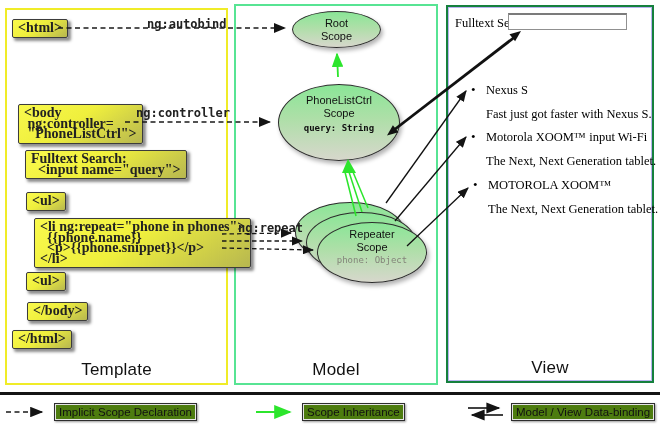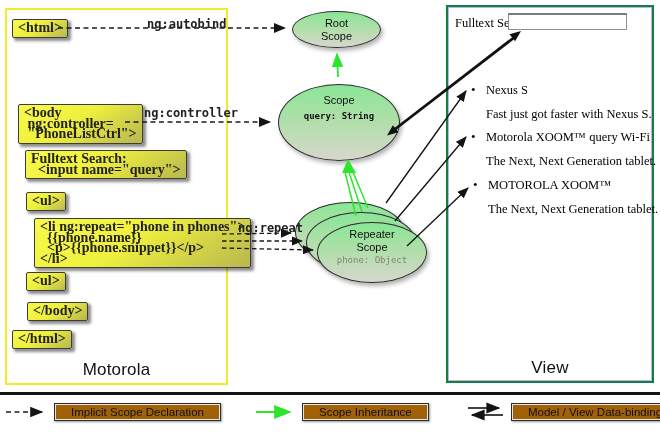--- a/index.html
+++ b/index.html
@@ -28,21 +28,21 @@
   #box-ul-open{left:26px;top:192px;}
   #box-li-repeat{left:34px;top:218px;}
   #box-ul-close{left:26px;top:272px;}
   #box-body-close{left:27px;top:302px;}
   #box-html-close{left:12px;top:330px;}
 
   
   .arrow-label{position:absolute;font-family:"DejaVu Sans Mono",monospace;
                font-weight:bold;font-size:12px;color:#222;z-index:4;}
   #lbl-autobind{left:147px;top:17px;}
-  #lbl-controller{left:144px;top:106px;text-align:right;}
+  #lbl-controller{left:136px;top:106px;text-align:right;}
   #lbl-repeat{left:238px;top:221px;}
 
   
   .scope{position:absolute;border-radius:50%;
          border:1.6px solid #2c2c2c;text-align:center;
          background:linear-gradient(180deg,#8ae697 0%,#aedfa8 45%,#d7d7cc 100%);
          box-shadow:2px 3px 4px rgba(0,0,0,.3);z-index:2;box-sizing:border-box;}
   .scope .title{font-size:11px;line-height:12.5px;color:#111;}
   .scope .prop{font-family:"DejaVu Sans Mono",monospace;font-size:9px;line-height:11px;}
   .prop-bold{font-weight:bold;color:#111;}
@@ -62,37 +62,40 @@
         background:#fff;z-index:3;font-size:11px;padding:0 3px;}
   .v-bullet{position:absolute;font-size:13px;z-index:3;}
   .v-title{position:absolute;font-size:12.5px;z-index:3;}
   .v-desc{position:absolute;font-size:12.5px;z-index:3;}
   #vb0{left:471px;top:82px;} #vt0{left:486px;top:83px;} #vd0{left:486px;top:107px;}
   #vb1{left:471px;top:129px;} #vt1{left:486px;top:130px;} #vd1{left:486px;top:154px;}
   #vb2{left:473px;top:177px;} #vt2{left:488px;top:178px;} #vd2{left:488px;top:202px;}
 
   
   #legend-divider{position:absolute;left:0;top:392px;width:660px;height:3px;background:#141414;z-index:5;}
-  .legend-box{position:absolute;top:403px;border:1px solid #2e2e2e;background:#a16207;
+  .legend-box{position:absolute;top:403px;border:1px solid #2e2e2e;background:#4d7c0f;
               box-shadow:1px 1px 2px rgba(0,0,0,.4), inset 0 0 0 1px #e4e4e4;
-              font-size:11.5px;color:#111;padding:2px 16px;white-space:nowrap;z-index:5;}
+              font-size:11.5px;color:#111;padding:2px 4px;white-space:nowrap;z-index:5;}
   #legend-implicit{left:54px;}
   #legend-inheritance{left:302px;}
   #legend-databinding{left:511px;}
 
   
   #arrows{position:absolute;left:0;top:0;width:660px;height:435px;z-index:6;pointer-events:none;}
 </style>
 </head>
 <body>
 
 <div id="stage">
 
   <div class="col" id="col-template">
-    <span class="col-label">Motorola</span>
+    <span class="col-label">Template</span>
+  </div>
+  <div class="col" id="col-model">
+    <span class="col-label">Model</span>
   </div>
   <div class="col" id="col-view">
     <span class="col-label">View</span>
   </div>
 
   <div class="codebox" id="box-html-open">&lt;html&gt;</div>
   <div class="codebox" id="box-body-open">&lt;body
  ng:controller=
  "PhoneListCtrl"&gt;</div>
   <div class="codebox" id="box-fulltext">Fulltext Search:
@@ -109,20 +112,21 @@
   <span class="arrow-label" id="lbl-autobind">ng:autobind</span>
   <span class="arrow-label" id="lbl-controller">ng:controller</span>
   <span class="arrow-label" id="lbl-repeat">ng:repeat</span>
 
   <div class="scope" id="scope-root">
     <div class="title">Root</div>
     <div class="title">Scope</div>
   </div>
 
   <div class="scope" id="scope-phonelist">
+    <div class="title">PhoneListCtrl</div>
     <div class="title">Scope</div>
     <div class="props">
       <div class="prop prop-bold">query: String</div>
     </div>
   </div>
 
   <div class="scope" id="scope-repeater-back"></div>
   <div class="scope" id="scope-repeater-mid"></div>
   <div class="scope" id="scope-repeater-front">
     <div class="title">Repeater</div>
@@ -131,21 +135,21 @@
   </div>
 
   <span class="serif" id="view-search-label">Fulltext Search:</span>
   <input id="view-search-input" type="text" value="" style="">
 
   <span class="serif v-bullet" id="vb0">•</span>
   <span class="serif v-title" id="vt0">Nexus S</span>
   <span class="serif v-desc" id="vd0">Fast just got faster with Nexus S.</span>
 
   <span class="serif v-bullet" id="vb1">•</span>
-  <span class="serif v-title" id="vt1">Motorola XOOM™ query Wi-Fi</span>
+  <span class="serif v-title" id="vt1">Motorola XOOM™ input Wi-Fi</span>
   <span class="serif v-desc" id="vd1">The Next, Next Generation tablet.</span>
 
   <span class="serif v-bullet" id="vb2">•</span>
   <span class="serif v-title" id="vt2">MOTOROLA XOOM™</span>
   <span class="serif v-desc" id="vd2">The Next, Next Generation tablet.</span>
 
   <div id="legend-divider"></div>
   <div class="legend-box" id="legend-implicit">Implicit Scope Declaration</div>
   <div class="legend-box" id="legend-inheritance">Scope Inheritance</div>
   <div class="legend-box" id="legend-databinding">Model / View Data-binding</div>

